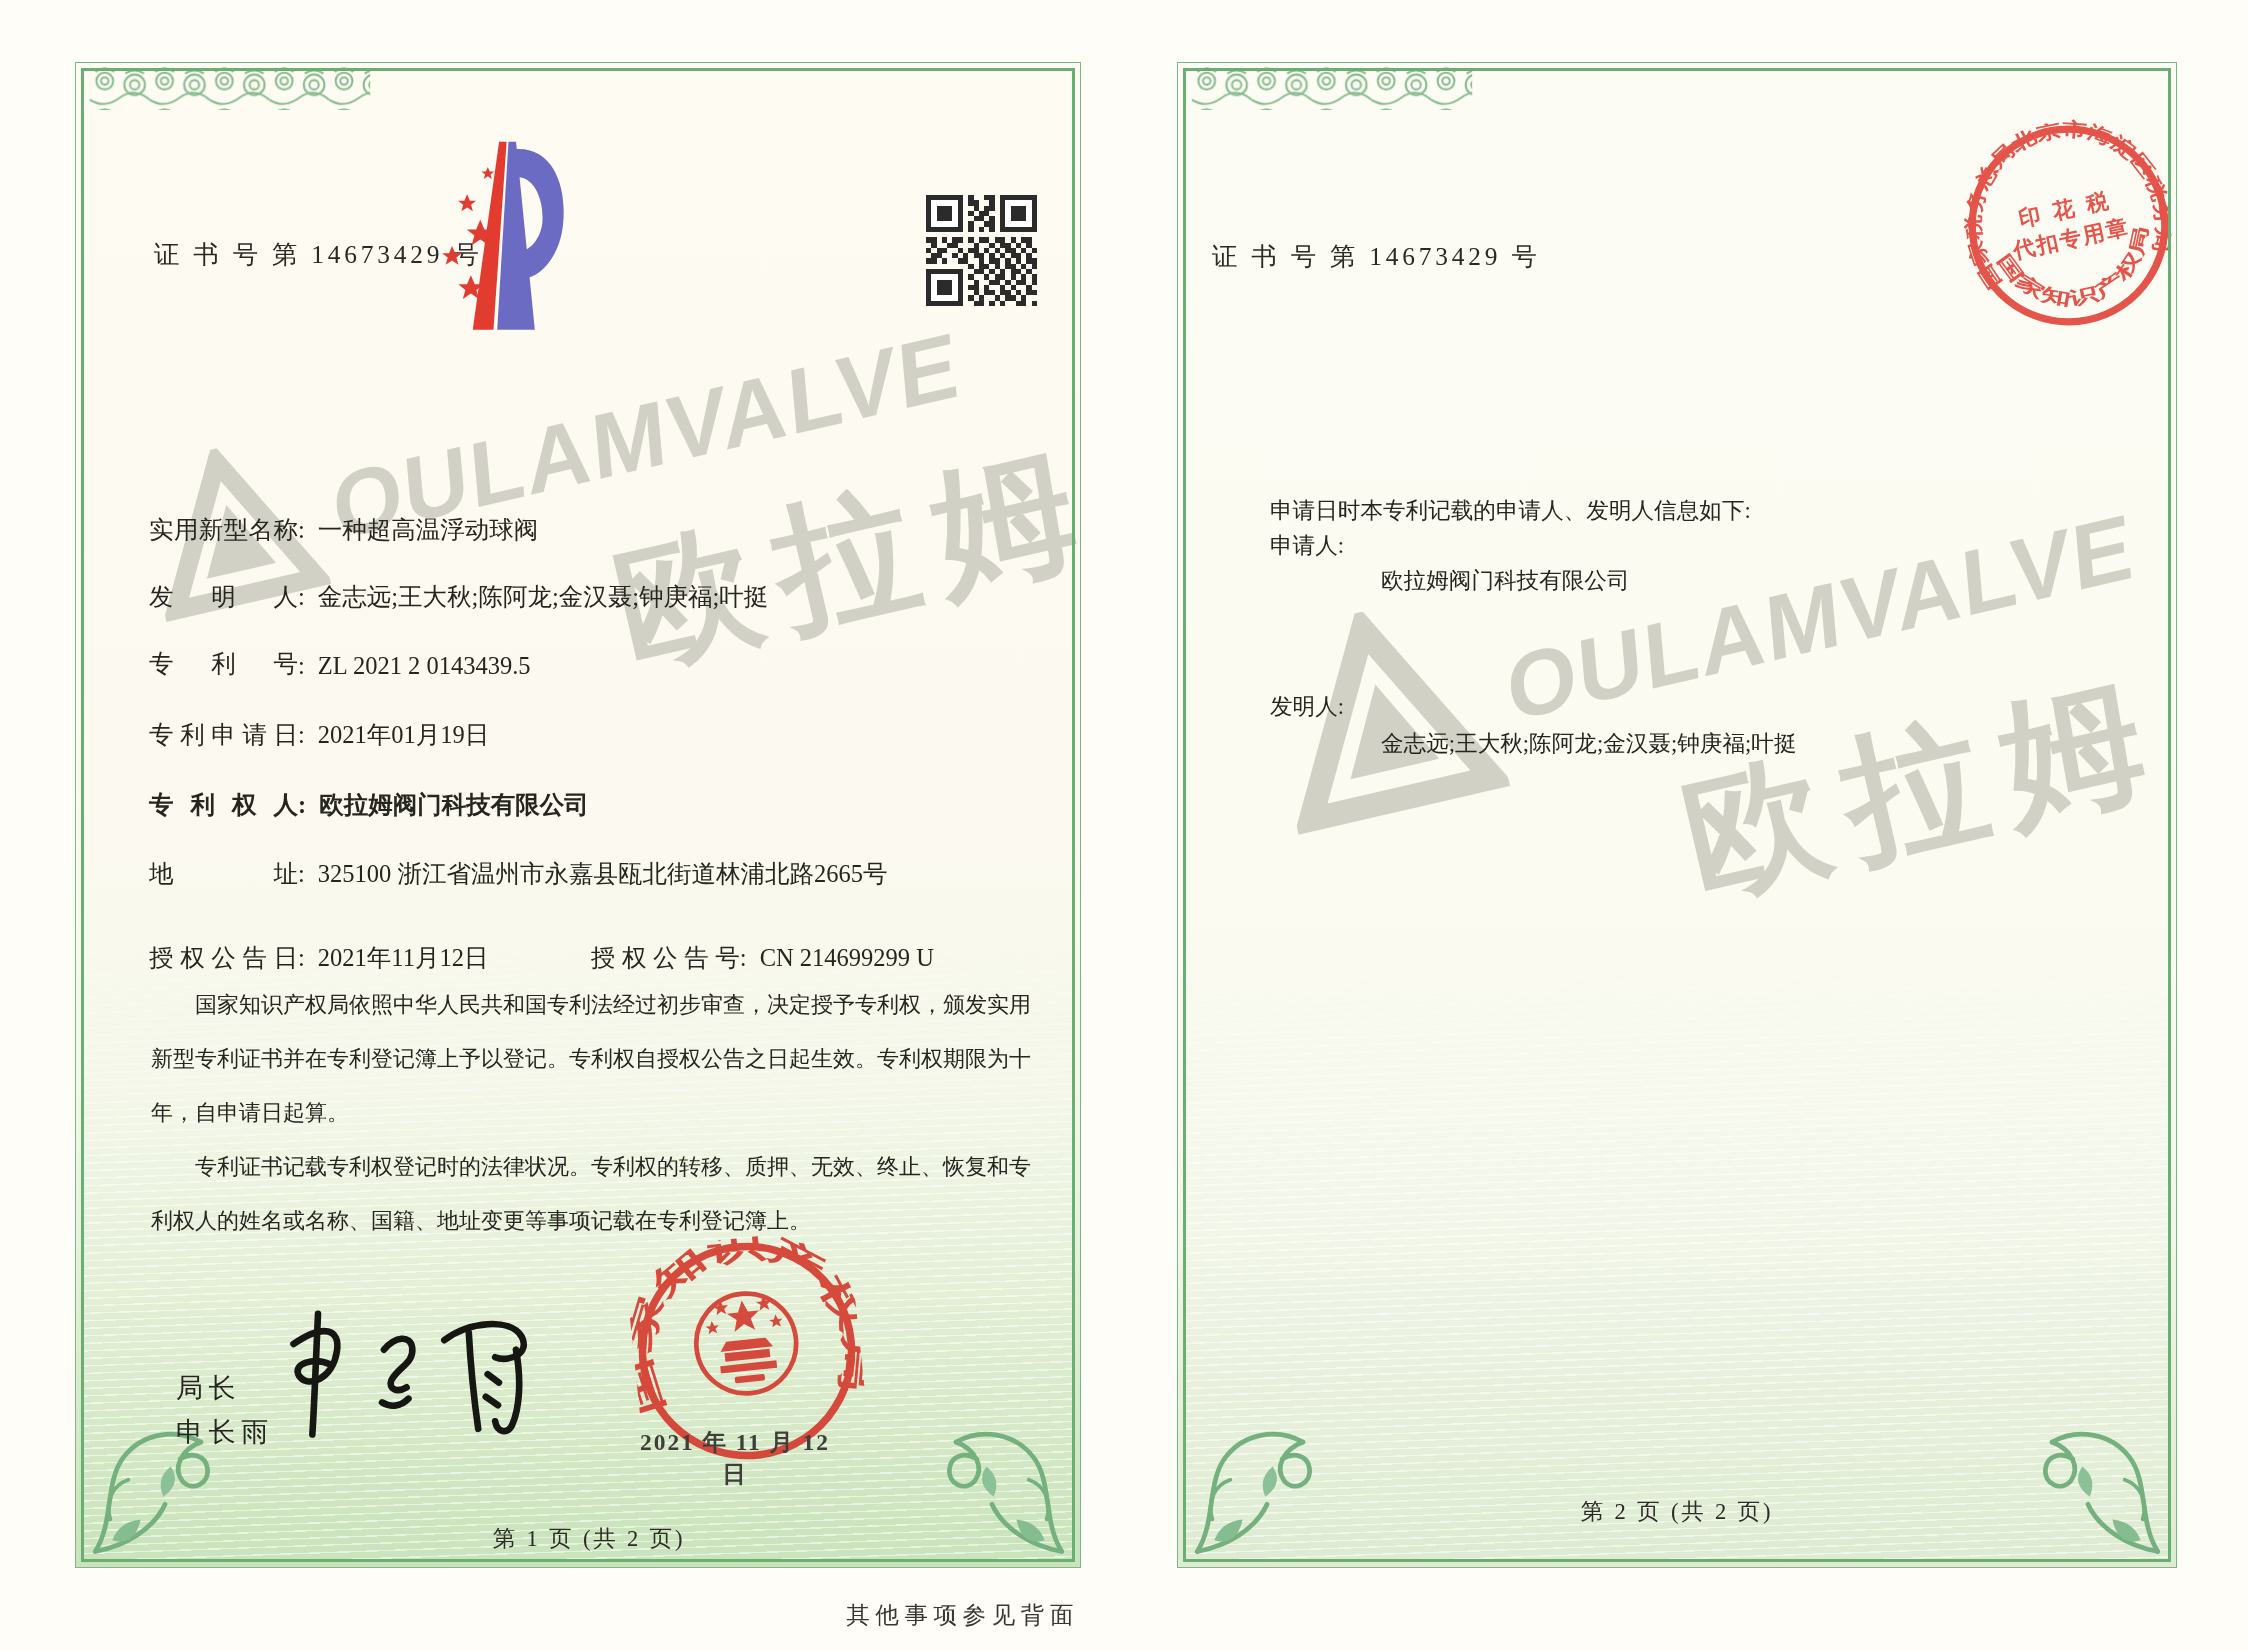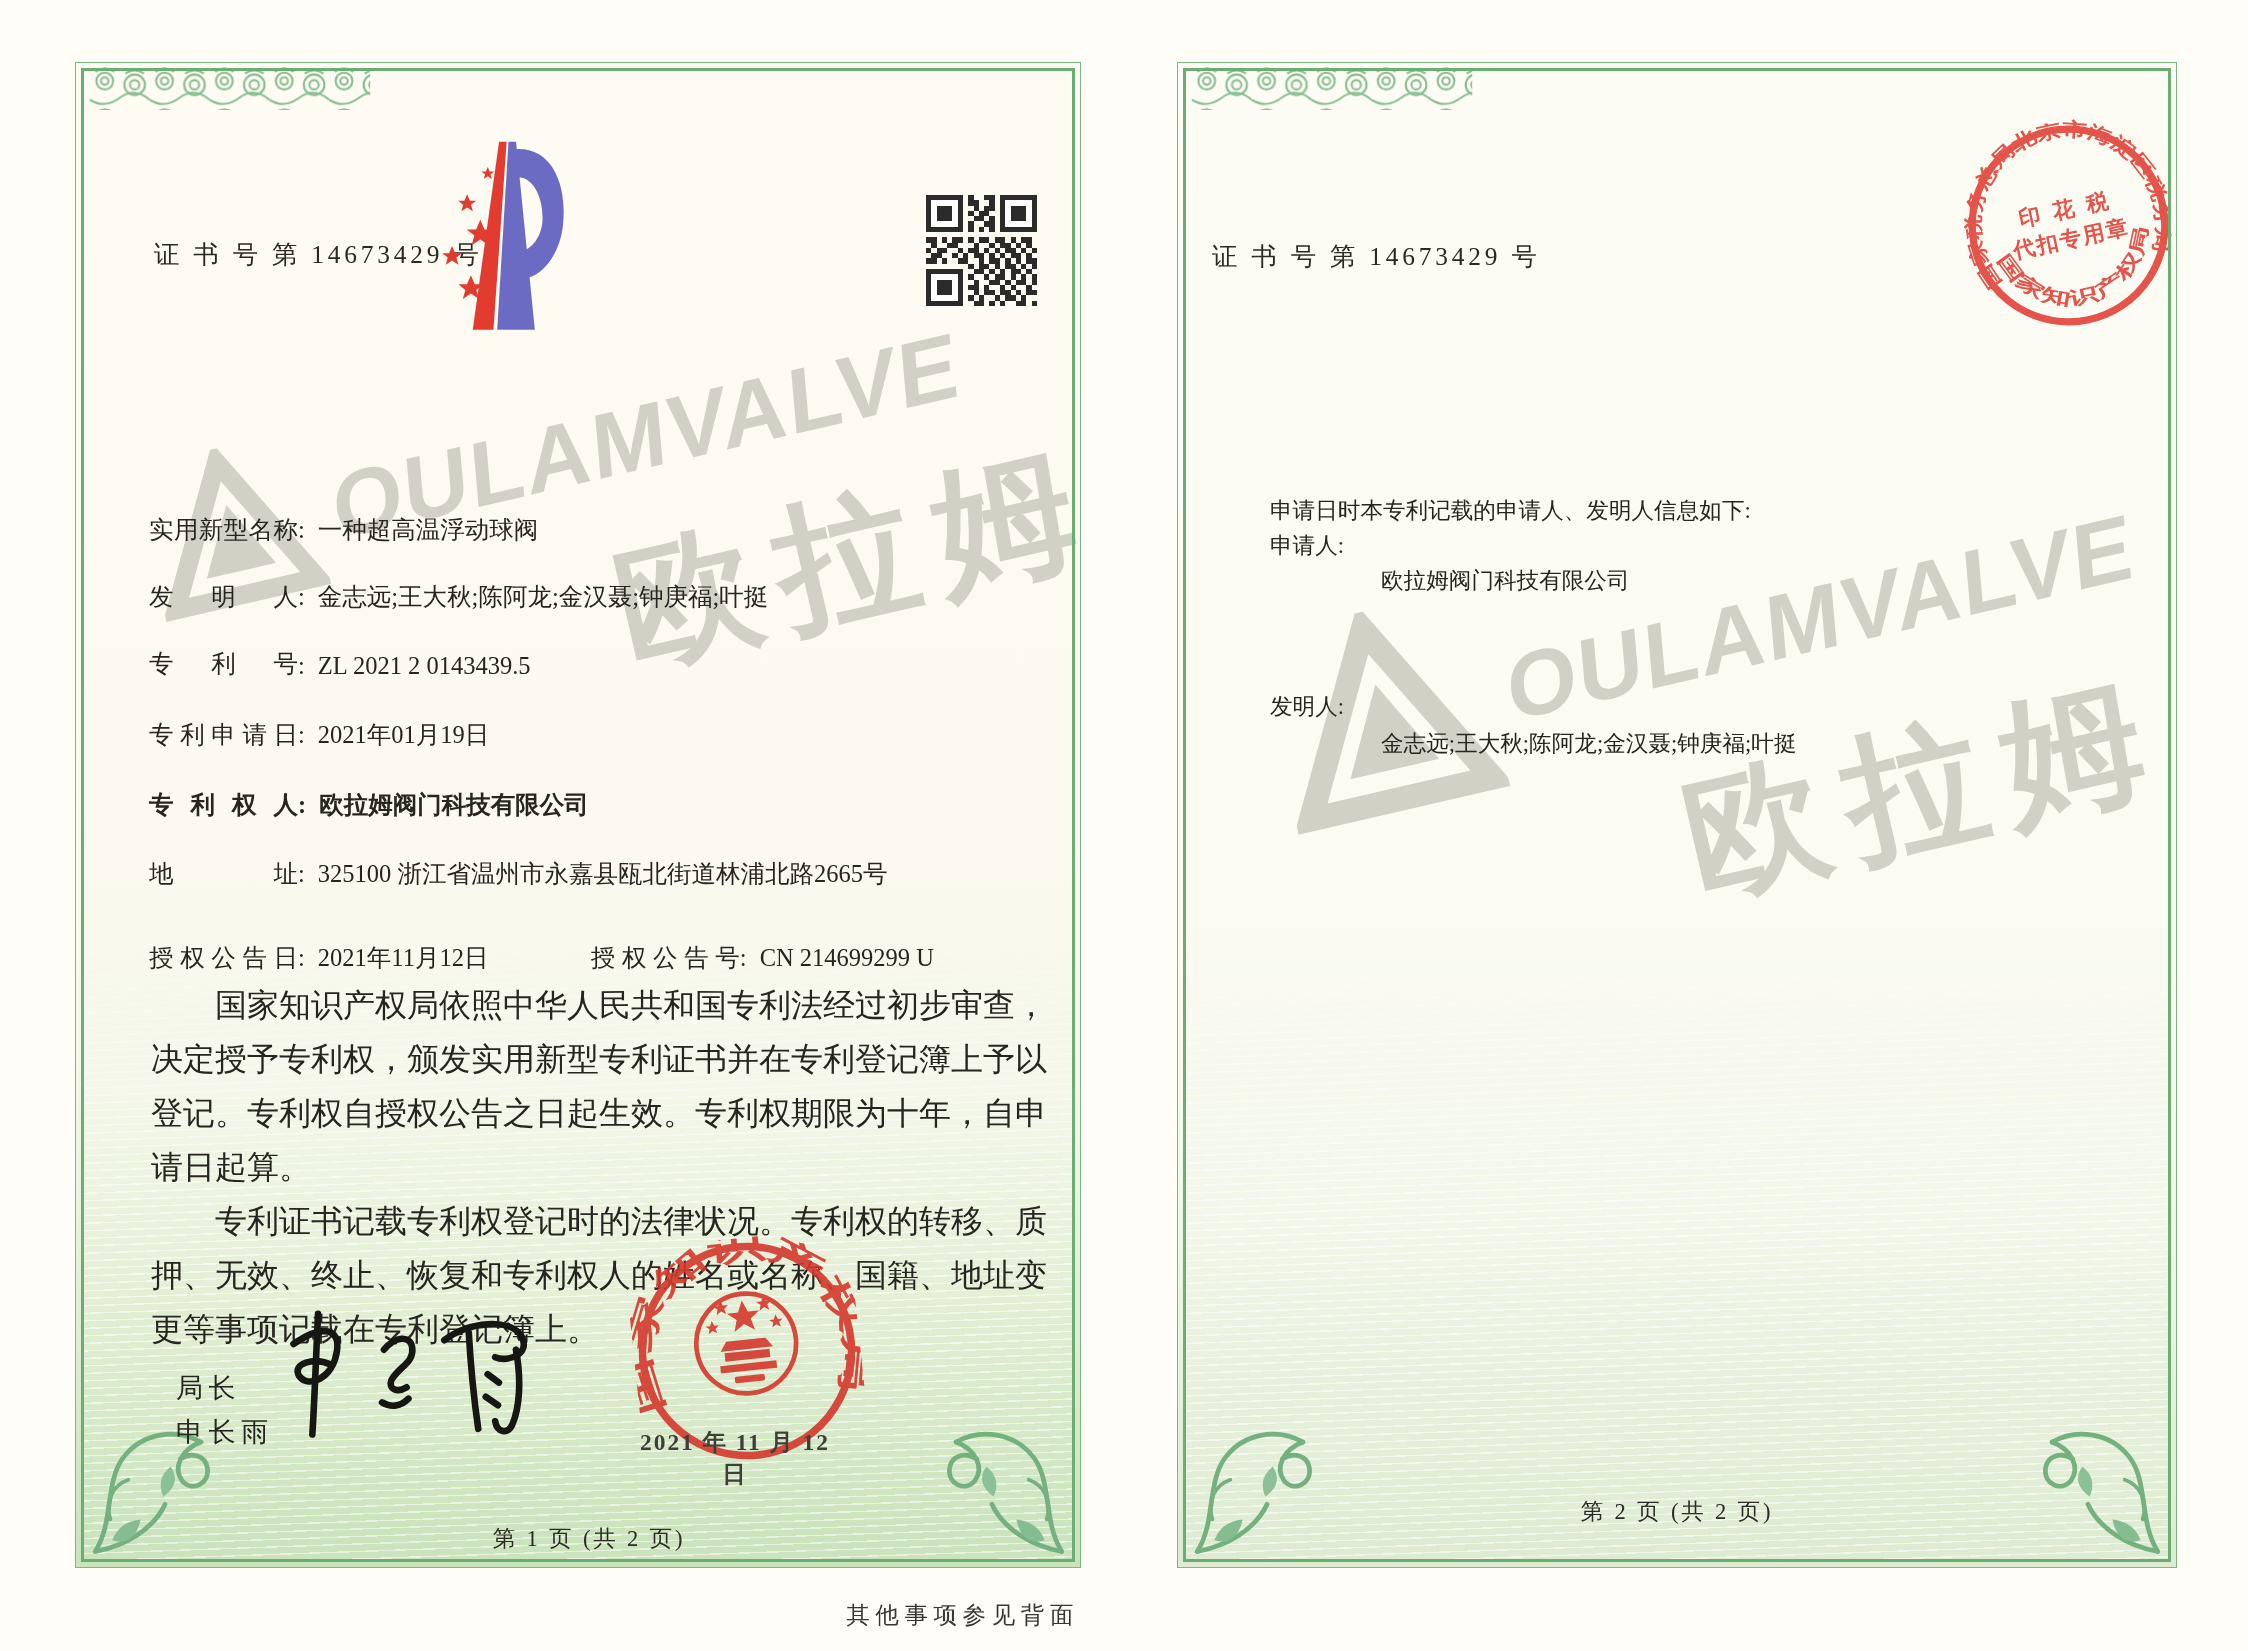--- a/index.html
+++ b/index.html
@@ -35,21 +35,21 @@
   .title{
     position:absolute;left:0;right:0;margin:0;text-align:center;
     font-size:44px;font-weight:bold;letter-spacing:9.4px;color:#15140f;z-index:2;
   }
   .fields{position:absolute;left:73px;right:38px;z-index:2;}
   .frow{position:absolute;left:0;font-size:24.5px;white-space:nowrap;}
   .flab{display:inline-block;width:149px;text-align:justify;text-align-last:justify;vertical-align:bottom;}
   .fc{margin-right:13px;}
   .fv1{display:inline-block;width:237px;margin-top:12px;}
   .flab2{display:inline-block;width:149px;text-align:justify;text-align-last:justify;margin-left:36px;vertical-align:bottom;}
-  .paras{position:absolute;left:75px;width:896px;z-index:2;font-size:32px;line-height:54px;}
+  .paras{position:absolute;left:75px;width:896px;z-index:2;font-size:22px;line-height:54px;}
   .paras p{margin:0;text-indent:2em;}
   .director{position:absolute;z-index:2;font-size:27px;letter-spacing:5.6px;line-height:44px;margin-top:11px;}
   .sig{position:absolute;z-index:3;}
   .sealbox{position:absolute;width:226px;height:226px;z-index:2;}
   .seal-date{position:absolute;left:-7.5px;top:188px;width:217px;text-align:center;font-size:23.5px;letter-spacing:1.9px;color:#3f3e38;font-weight:bold;}
   .pageno{position:absolute;left:0;right:0;text-align:center;font-size:22.6px;letter-spacing:2.8px;z-index:2;color:#2c2b25;}
   .footer-note{position:absolute;font-size:23.5px;letter-spacing:5.6px;color:#37362f;z-index:2;}
   .p2text{position:absolute;z-index:2;font-size:22.6px;}
   .p2para{position:absolute;z-index:2;font-size:22.6px;line-height:56px;width:946px;}
   .p2para p{margin:0;text-indent:2em;}

